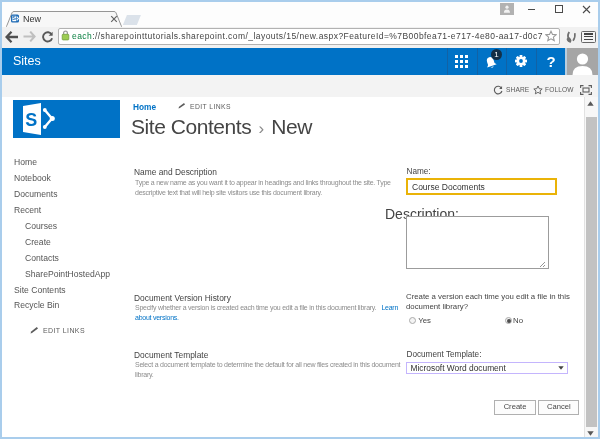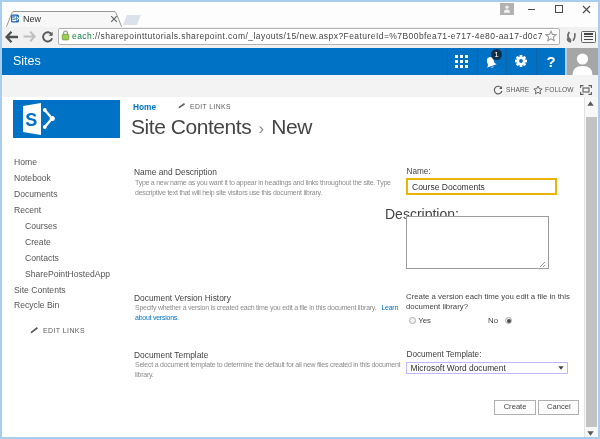--- a/index.html
+++ b/index.html
@@ -218,21 +218,21 @@
     <path d="M6 1 L1 6 M6 4 L4 6" stroke="#8a8a8a" stroke-width="0.9"></path>
   </svg>
 
   <div class="abs" style="left:134px;top:293px;font-size:8.4px;color:#444;">Document Version History</div>
   <div class="abs" style="left:135px;top:302.8px;width:290px;font-size:7px;letter-spacing:-0.25px;color:#8c8c8c;line-height:9.8px;white-space:nowrap;">Specify whether a version is created each time you edit a file in this document library.&nbsp;&nbsp; <span style="color:#0072c6;">Learn</span><br><span style="color:#0072c6;">about versions.</span></div>
   <div class="abs" style="left:406px;top:291.7px;width:175px;font-size:7.8px;color:#444;line-height:10.4px;white-space:nowrap;">Create a version each time you edit a file in this<br>document library?</div>
   <div class="abs" style="left:408.6px;top:317px;width:5.4px;height:5.4px;border:1px solid #ababab;border-radius:50%;background:#f4f4f4;"></div>
   <div class="abs" style="left:418.3px;top:315.7px;font-size:7.8px;color:#444;">Yes</div>
   <div class="abs" style="left:504.6px;top:317px;width:5.4px;height:5.4px;border:1px solid #ababab;border-radius:50%;background:#f4f4f4;"></div>
   <div class="abs" style="left:506.8px;top:318.9px;width:3.8px;height:3.8px;border-radius:50%;background:#4e4e4e;"></div>
-  <div class="abs" style="left:488px;top:315.7px;font-size:7.8px;color:#444;">No</div>
+  <div class="abs" style="left:513px;top:315.7px;font-size:7.8px;color:#444;">No</div>
 
   <div class="abs" style="left:134px;top:350.2px;font-size:8.4px;color:#444;">Document Template</div>
   <div class="abs" style="left:135px;top:360.1px;width:290px;font-size:7px;letter-spacing:-0.25px;color:#8c8c8c;line-height:9.8px;white-space:nowrap;">Select a document template to determine the default for all new files created in this document<br>library.</div>
   <div class="abs" style="left:406.5px;top:349.5px;font-size:8.2px;color:#444;">Document Template:</div>
   <div class="abs" style="left:405.5px;top:361.6px;width:156.8px;height:10.4px;background:#fff;border:1px solid #c4b5fd;font-size:8.4px;color:#333;padding:0 0 0 4px;line-height:10.8px;">Microsoft Word document</div>
   <svg class="abs" style="left:557.8px;top:366.2px;" width="6" height="4" viewBox="0 0 6 4">
     <path d="M0.3 0.3 L5.7 0.3 L3 3.7 Z" fill="#444"></path>
   </svg>
 
   <div class="abs" style="left:488.3px;top:400.3px;width:39.5px;height:12.9px;background:#fcfcfc;border:1px solid #b0b0b0;font-size:7.6px;color:#444;text-align:center;line-height:12.7px;margin-left:6px;">Create</div>

